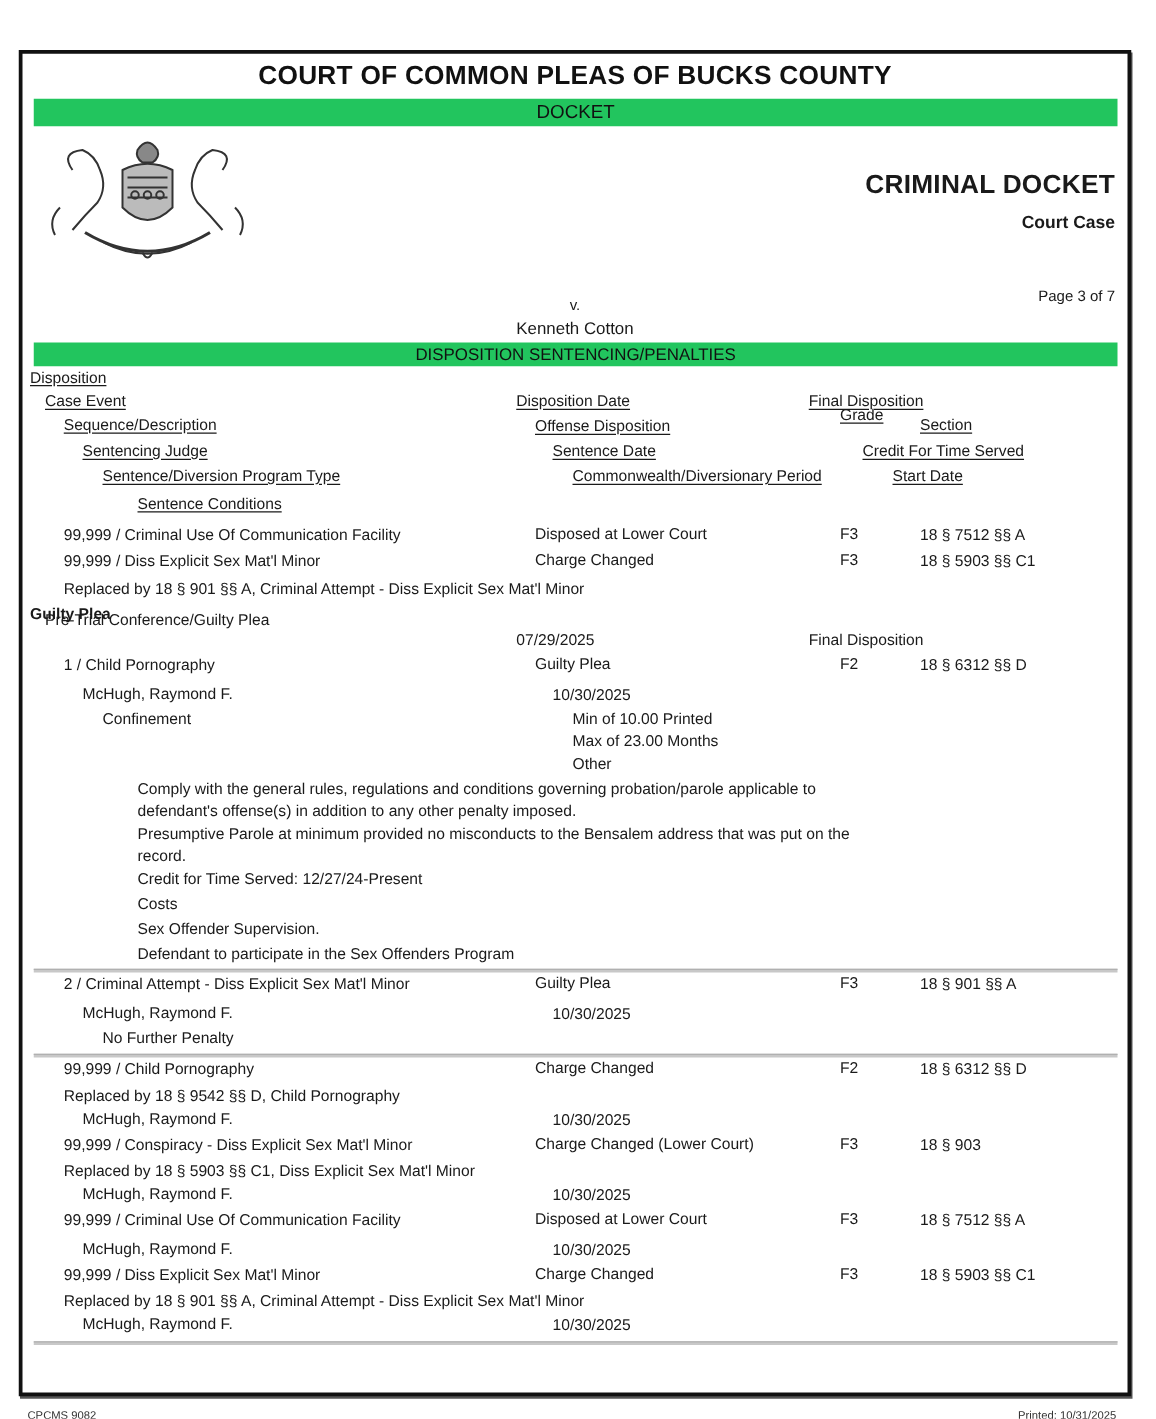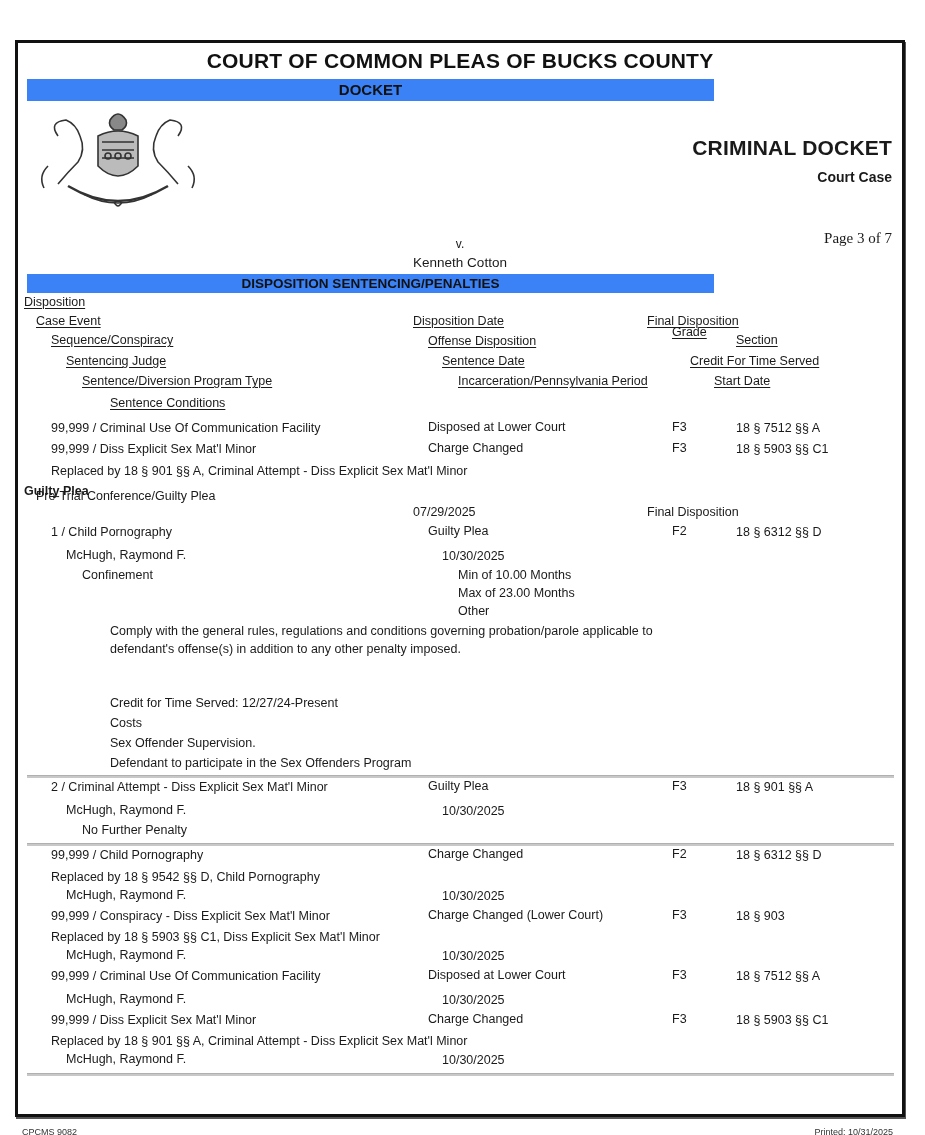--- a/index.html
+++ b/index.html
@@ -10,39 +10,39 @@
   .page-frame {
     position: absolute; left: 15px; top: 40px; width: 890px; height: 1077px;
     border: 3px solid #111; box-sizing: border-box;
     box-shadow: 1px 2px 0 #555;
   }
   .court-title {
     position: absolute; left: 0; right: 0; top: 6px; text-align: center;
     font-size: 21px; font-weight: bold; letter-spacing: 0.2px; color: #111;
   }
   .band {
-    position: absolute; left: 9px; width: 687px; background: #3b82f6;
-    text-align: center; font-weight: bold; color: #111;
+    position: absolute; left: 9px; width: 867px; background: #22c55e;
+    text-align: center; font-weight: normal; color: #111;
   }
   .band-docket { top: 36px; height: 22px; line-height: 22px; font-size: 15px; }
   .band-disp { top: 231px; height: 19px; line-height: 19px; font-size: 13.5px; }
   .seal { position: absolute; left: 10px; top: 63px; width: 180px; height: 108px; }
   .docket-number {
     position: absolute; right: 10px; top: 70px; font-size: 15px; font-weight: bold;
   }
   .criminal-docket {
     position: absolute; right: 10px; top: 93px; font-size: 21px; font-weight: bold; letter-spacing: 0.2px;
   }
   .court-case {
     position: absolute; right: 10px; top: 126px; font-size: 14px; font-weight: bold;
   }
   .caption {
     position: absolute; left: 0; right: 0; text-align: center; font-size: 13.5px;
   }
-  .page-num { position: absolute; right: 10px; top: 187px; font-size: 15px; font-family: Liberation Serif, serif; }
+  .page-num { position: absolute; right: 10px; top: 187px; font-size: 12px; }
   .t { position: absolute; font-size: 12.5px; white-space: nowrap; color: #1a1a1a; }
   .u { text-decoration: underline; text-underline-offset: 2px; }
   .b { font-weight: bold; }
   .cond { position: absolute; left: 92px; width: 600px; font-size: 12.5px; line-height: 18px; white-space: normal; }
   .sep {
     position: absolute; left: 9px; width: 867px; height: 3px;
     background: #c8c8c8; border-top: 1px solid #b0b0b0; box-sizing: border-box;
   }
   .footer { position: absolute; top: 1127px; font-size: 9px; color: #333; }
 </style>
@@ -74,29 +74,29 @@
   <div class="court-case">Court Case</div>
 
   <div class="caption" style="top:194px; font-size:12px">v.</div>
   <div class="caption" style="top:212px">Kenneth Cotton</div>
   <div class="page-num">Page 3 of 7</div>
 
   <div class="band band-disp">DISPOSITION SENTENCING/PENALTIES</div>
 
   <div class="t u" style="left:6px; top:252px">Disposition</div>
   <div class="t u" style="left:18px; top:271px">Case Event</div>
-  <div class="t u" style="left:33px; top:290px">Sequence/Conspiracy</div>
+  <div class="t u" style="left:33px; top:290px">Sequence/Description</div>
   <div class="t u" style="left:48px; top:311px">Sentencing Judge</div>
   <div class="t u" style="left:64px; top:331px">Sentence/Diversion Program Type</div>
   <div class="t u" style="left:92px; top:353px">Sentence Conditions</div>
 
   <div class="t u" style="left:395px; top:271px">Disposition Date</div>
   <div class="t u" style="left:410px; top:291px">Offense Disposition</div>
   <div class="t u" style="left:424px; top:311px">Sentence Date</div>
-  <div class="t u" style="left:440px; top:331px">Incarceration/Pennsylvania Period</div>
+  <div class="t u" style="left:440px; top:331px">Commonwealth/Diversionary Period</div>
 
   <div class="t u" style="left:629px; top:271px">Final Disposition</div>
   <div class="t u" style="left:654px; top:282px">Grade</div>
   <div class="t u" style="left:718px; top:290px">Section</div>
   <div class="t u" style="left:672px; top:311px">Credit For Time Served</div>
   <div class="t u" style="left:696px; top:331px">Start Date</div>
 
   <div class="t" style="left:33px; top:378px">99,999 / Criminal Use Of Communication Facility</div>
   <div class="t" style="left:410px; top:377px">Disposed at Lower Court</div>
   <div class="t" style="left:654px; top:377px">F3</div>
@@ -115,25 +115,26 @@
   <div class="t" style="left:629px; top:462px">Final Disposition</div>
 
   <div class="t" style="left:33px; top:482px">1 / Child Pornography</div>
   <div class="t" style="left:410px; top:481px">Guilty Plea</div>
   <div class="t" style="left:654px; top:481px">F2</div>
   <div class="t" style="left:718px; top:482px">18 § 6312 §§ D</div>
 
   <div class="t" style="left:48px; top:505px">McHugh, Raymond F.</div>
   <div class="t" style="left:424px; top:506px">10/30/2025</div>
   <div class="t" style="left:64px; top:525px">Confinement</div>
-  <div class="t" style="left:440px; top:525px">Min of 10.00 Months</div>
+  <div class="t" style="left:440px; top:525px">Min of 10.00 Printed</div>
   <div class="t" style="left:440px; top:543px">Max of 23.00 Months</div>
   <div class="t" style="left:440px; top:561px">Other</div>
 
   <div class="cond" style="top:579px">Comply with the general rules, regulations and conditions governing probation/parole applicable to defendant's offense(s) in addition to any other penalty imposed.</div>
+  <div class="cond" style="top:615px">Presumptive Parole at minimum provided no misconducts to the Bensalem address that was put on the record.</div>
   <div class="cond" style="top:651px">Credit for Time Served: 12/27/24-Present</div>
   <div class="cond" style="top:691px">Sex Offender Supervision.</div>
   <div class="cond" style="top:671px">Costs</div>
   <div class="cond" style="top:711px">Defendant to participate in the Sex Offenders Program</div>
 
   <div class="sep" style="top:732px"></div>
 
   <div class="t" style="left:33px; top:737px">2 / Criminal Attempt - Diss Explicit Sex Mat'l Minor</div>
   <div class="t" style="left:410px; top:736px">Guilty Plea</div>
   <div class="t" style="left:654px; top:736px">F3</div>

